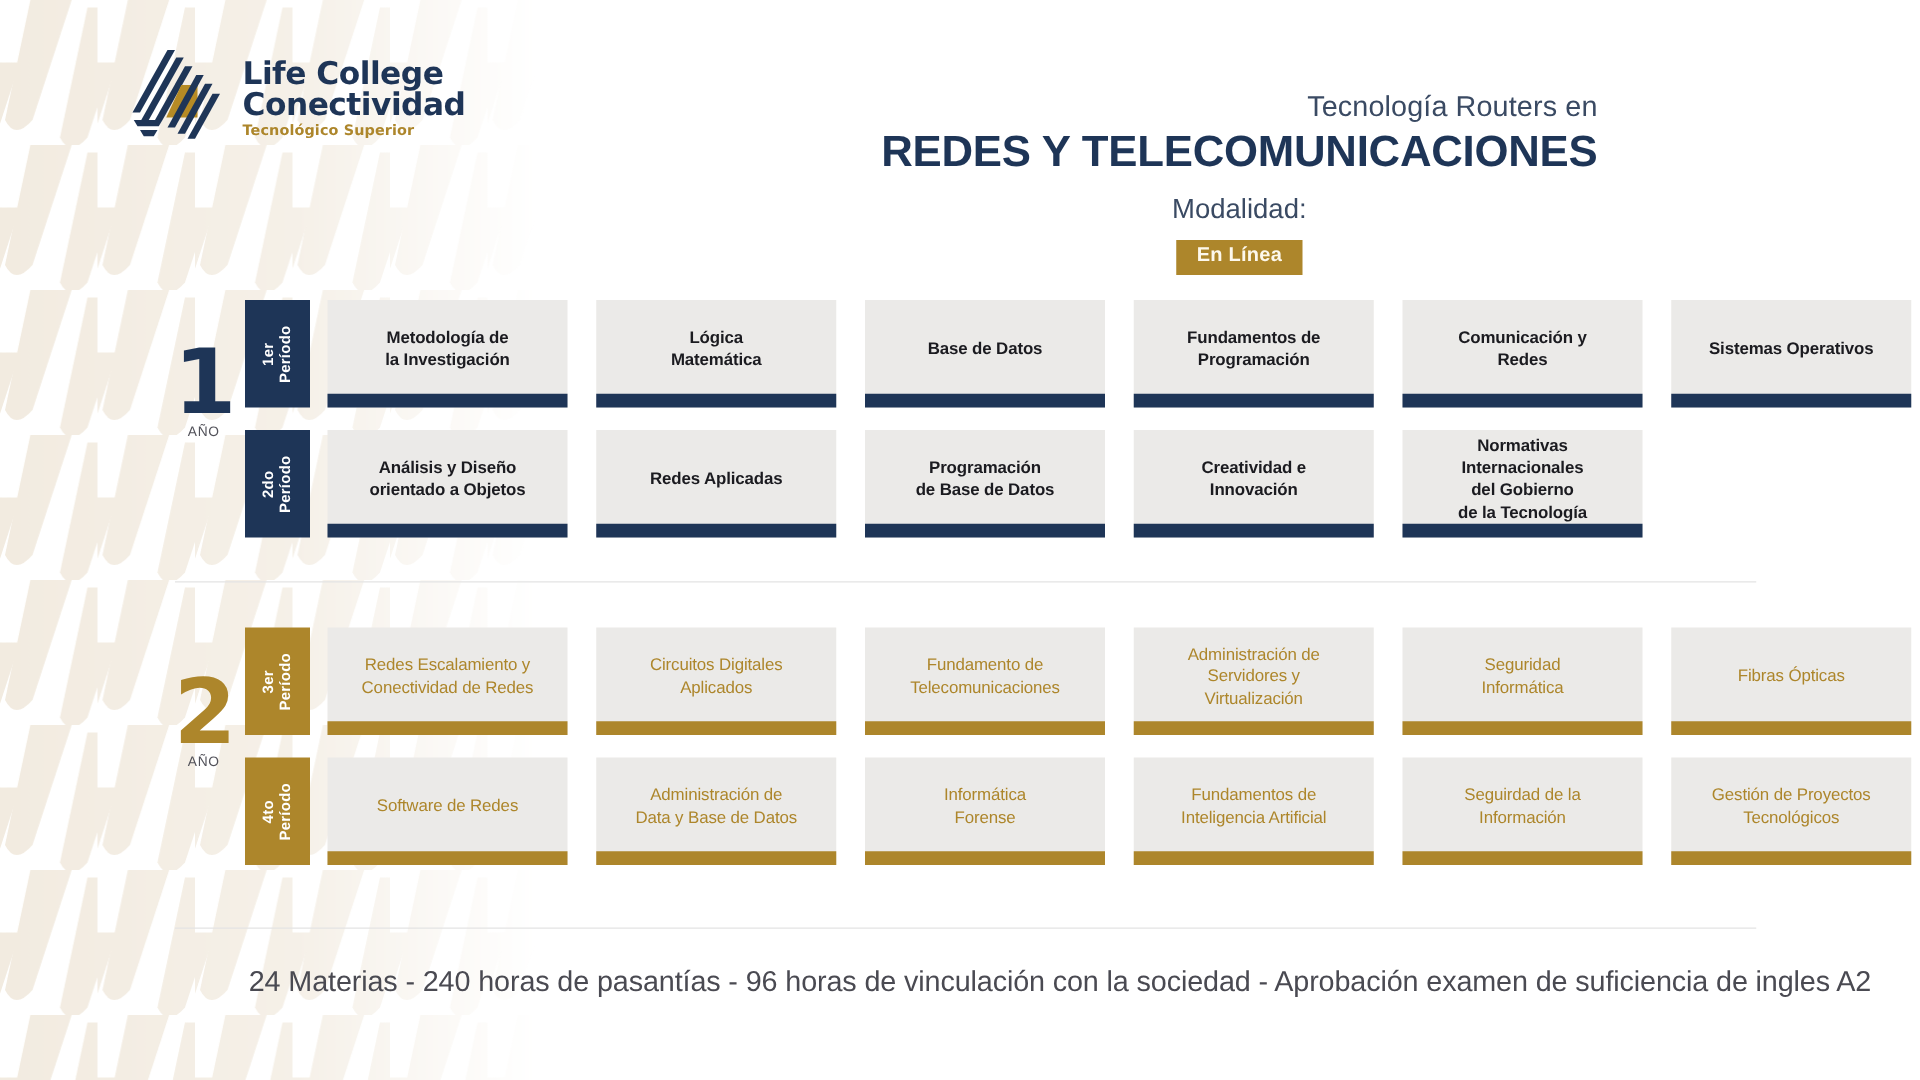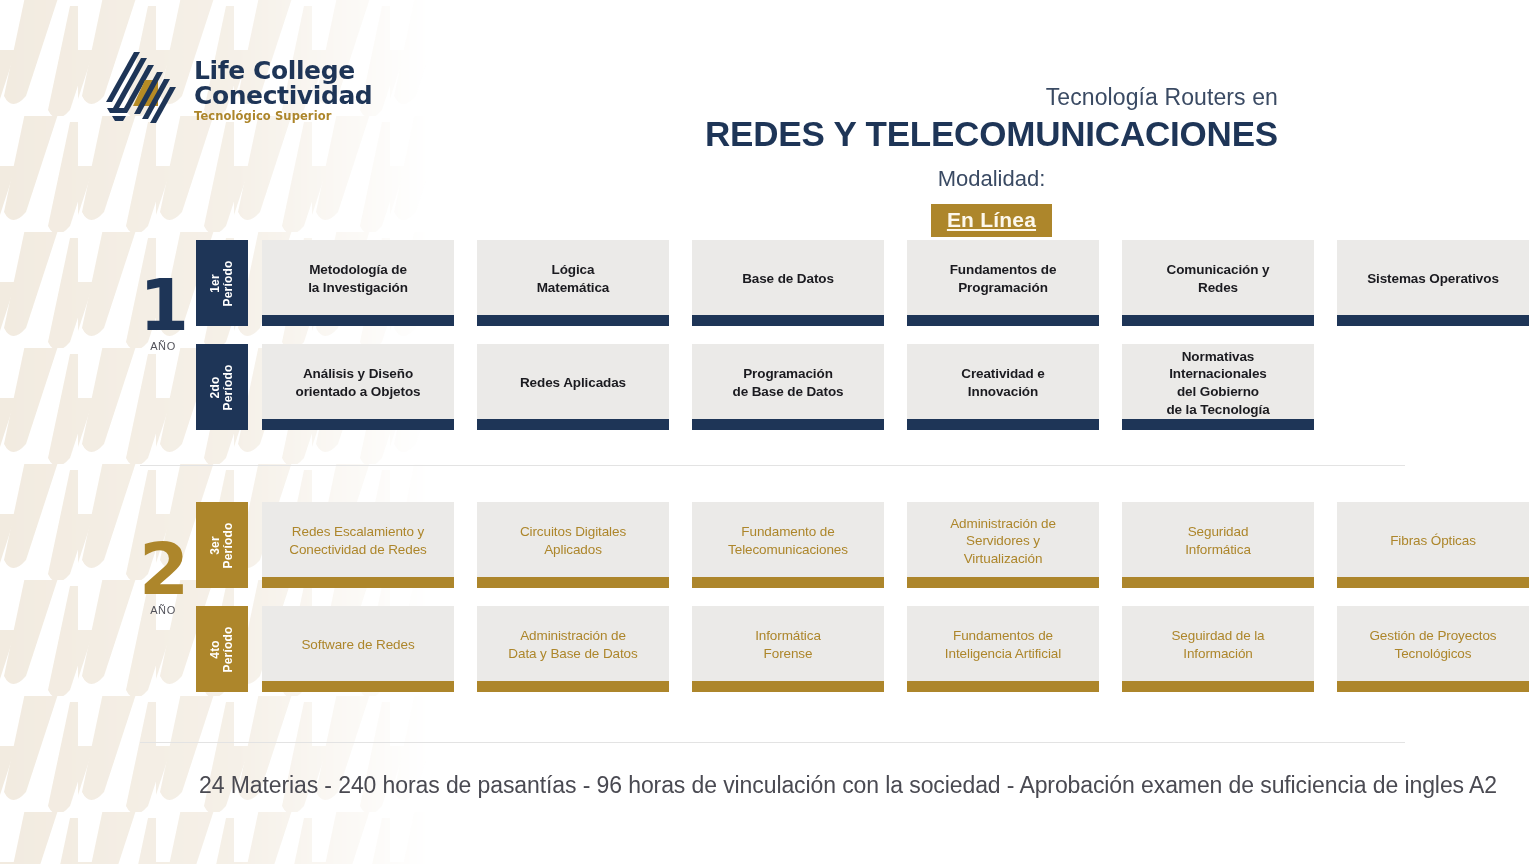--- a/index.html
+++ b/index.html
@@ -22,21 +22,21 @@
     left: 0; top: 0;
     width: 430px;
     height: 864px;
     z-index: 0;
     pointer-events: none;
   }
 
   
   #header {
     position: absolute;
-    left: 0; top: 12px;
+    left: 0; top: 0;
     width: 1416px; height: 215px;
     z-index: 5;
   }
 
   #logo-block {
     position: absolute;
     left: 100px; top: 38px;
     display: flex;
     align-items: center;
     gap: 16px;
@@ -90,25 +90,24 @@
     flex-direction: column;
   }
   #modality-label {
     font-size: 22px;
     color: #3a4a63;
   }
   #modality-badge {
     background: #ad862b;
     color: #fdf8ec;
     font-weight: bold;
-    font-size: 21px;
+    font-size: 16px;
     padding: 5px 16px 7px 16px;
     line-height: 1;
     letter-spacing: 0.2px;
-    text-decoration: underline;
   }
 
   
   #content {
     position: absolute;
     left: 0; top: 0;
     width: 1536px; height: 864px;
     z-index: 4;
   }
 

